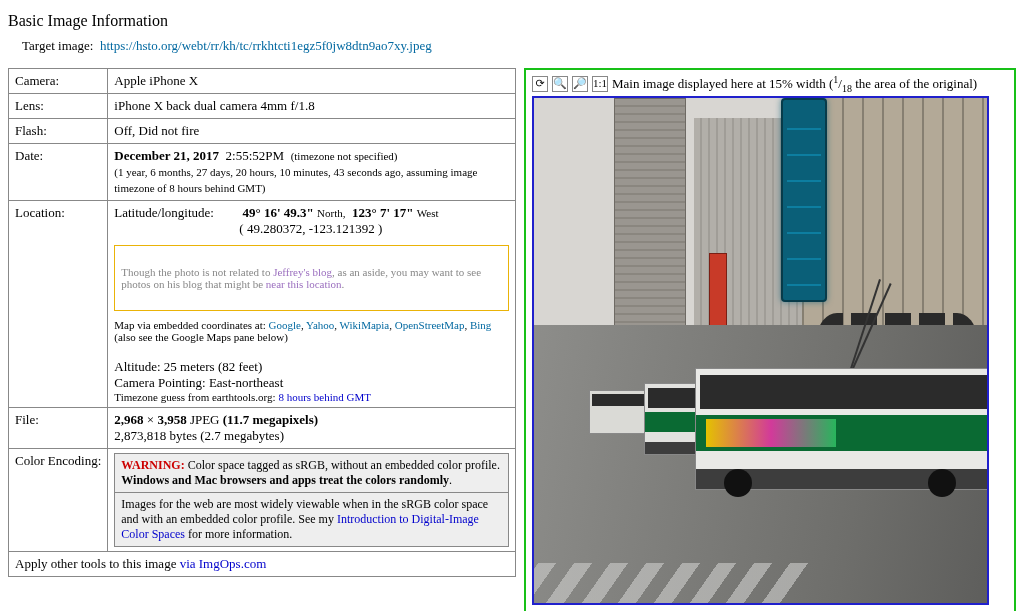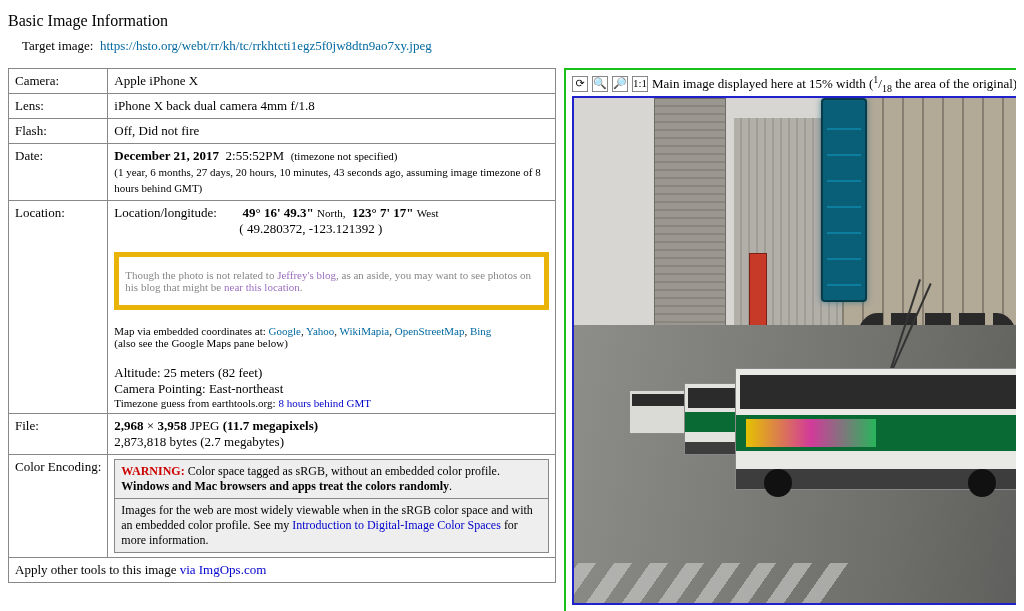--- a/index.html
+++ b/index.html
@@ -17,37 +17,37 @@
   .topline { margin: 4px 0 14px 14px; }
   a, .link { color: #0369a1; text-decoration: none; cursor: pointer; }
   .blue-link { color: #0000cc; }
 
   .cols { display: flex; gap: 8px; align-items: flex-start; }
   .left { flex: 0 0 500px; }
   .right { flex: 1; }
 
   table.meta {
     border-collapse: collapse;
-    width: 548px;
+    width: 508px;
   }
   table.meta td {
     border: 1px solid #888;
     padding: 4px 6px;
     vertical-align: top;
     font-size: 13px;
   }
   table.meta td.lbl { width: 70px; white-space: nowrap; }
   .small { font-size: 11px; }
 
   .loc-sub { display:inline-block; width:125px; }
 
   .aside-box {
-    border: 5px solid #eab308;
-    padding: 12px 6px;
-    margin: 15px 0;
+    border: 1px solid #eab308;
+    padding: 20px 6px;
+    margin: 8px 0;
     color: #888;
     font-size: 11px;
   }
   .aside-box .link { color: #9b6fbf; }
 
   .warn-box {
     border: 1px solid #888;
     background: #eee;
     padding: 4px 6px;
     font-size: 12px;
@@ -182,21 +182,21 @@
     <td class="lbl">Date:</td>
     <td>
       <b>December 21, 2017</b>&nbsp;&nbsp;<span>2:55:52PM</span>
       &nbsp;<span class="small">(timezone not specified)</span><br>
       <span class="small">(1 year, 6 months, 27 days, 20 hours, 10 minutes, 43 seconds ago, assuming image timezone of 8 hours behind GMT)</span>
     </td>
   </tr>
   <tr>
     <td class="lbl">Location:</td>
     <td>
-      <span class="loc-sub">Location/longitude:</span>
+      <span class="loc-sub">Latitude/longitude:</span>
       <b>49° 16' 49.3"</b> <span class="small">North,</span>&nbsp;
       <b>123° 7' 17"</b> <span class="small">West</span><br>
       <span class="loc-sub"></span><span>( 49.280372, -123.121392 )</span>
 
       <div class="aside-box">
         <span>Though the photo is not related to </span><span class="link">Jeffrey's blog</span><span>, as an aside, you may want to see photos on his blog that might be </span><span class="link">near this location</span><span>.</span>
       </div>
 
       <div class="small">
         <span>Map via embedded coordinates at: </span>

